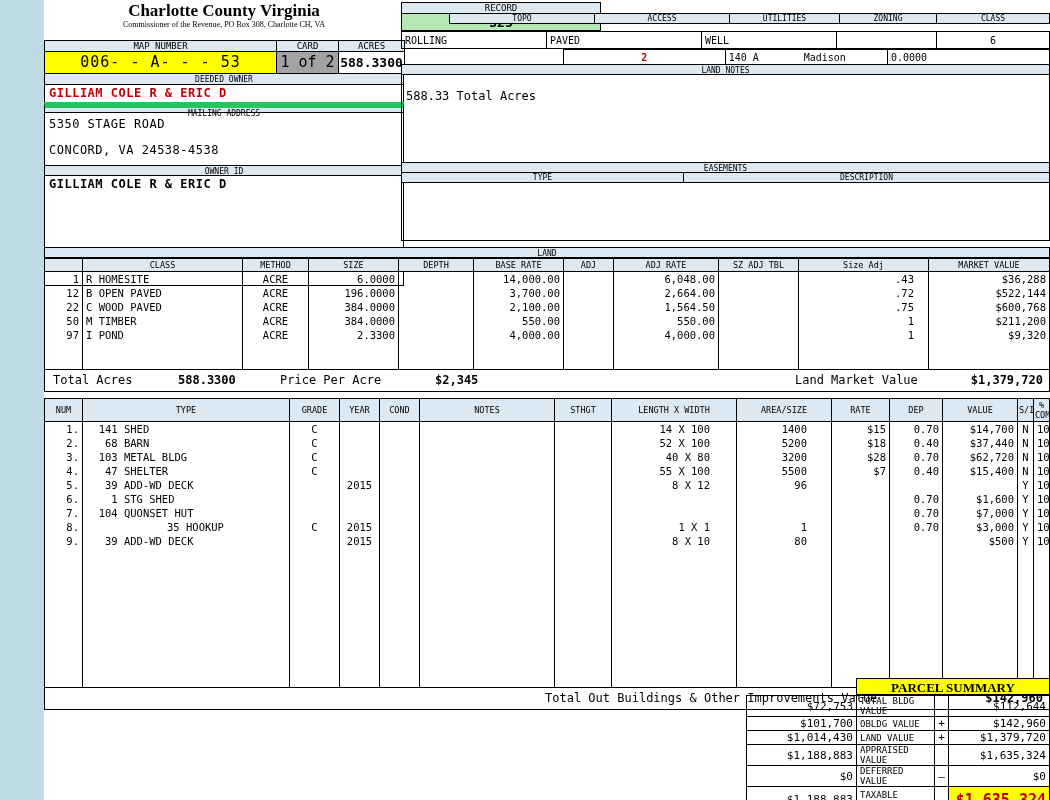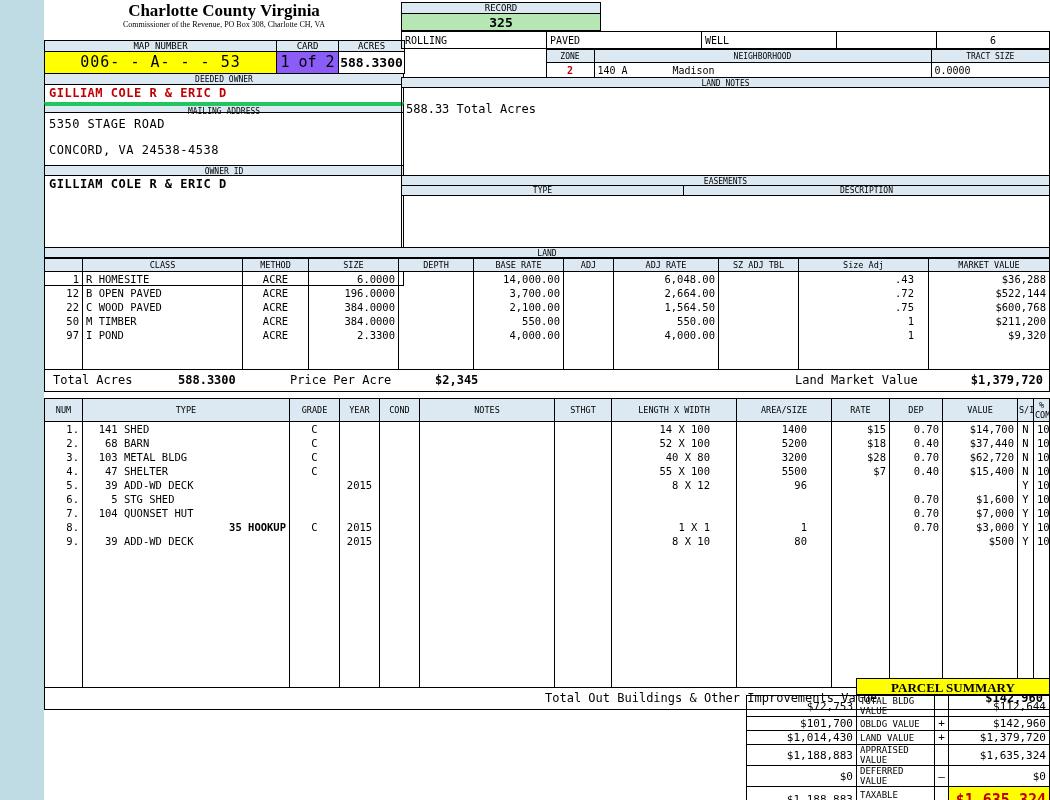--- a/index.html
+++ b/index.html
@@ -38,21 +38,21 @@
     font-family:"Liberation Serif", serif;
     font-size:17px; font-weight:bold; text-align:center; line-height:1.05;
   }
   .county-sub {
     font-family:"Liberation Serif", serif;
     font-size:8px; text-align:center; margin-bottom:11px;
   }
   .mapnum-tbl { width:360px; table-layout:fixed; }
   .mapnum-tbl td { border:1px solid #000; text-align:center; font-size:9px; background:#dce9f2; padding:0; height:11px;}
   .mapnum-tbl td.val { background:#ffff00; font-size:15px; height:22px; font-weight:normal; letter-spacing:1px;}
-  .mapnum-tbl td.val2 { background:#8b5cf6; font-size:15px; height:22px; color:#000;}
+  .mapnum-tbl td.val2 { background:#a3a3a3; font-size:15px; height:22px; color:#000;}
   .mapnum-tbl td.val3 { background:#ffffff; font-size:13px; height:22px; font-weight:bold;}
 
   .lbl-band { background:#dce9f2; border:1px solid #000; border-top:none; text-align:center; font-size:8px; height:11px; line-height:11px;}
   .val-row { border-left:1px solid #000; border-right:1px solid #000; height:17px; padding:1px 4px 0 4px; font-size:12px; letter-spacing:0.5px;}
   .red { color:#c00000; font-weight:bold; }
   .owner-box { border:1px solid #000; border-top:none; height:92px; }
 
   
   #topright { position:absolute; left:357px; top:2px; width:649px; }
   .rec-tbl { width:200px; table-layout:fixed; }
@@ -116,62 +116,67 @@
       <tr>
         <td class="val">006- - A-  -  - 53</td>
         <td class="val2">1 of 2</td>
         <td class="val3">588.3300</td>
       </tr>
     </tbody>
       </table>
 
     <div class="lbl-band">DEEDED OWNER</div>
     <div class="val-row red">GILLIAM COLE R &amp; ERIC D</div>
-    <div class="lbl-band" style="border-top:4px solid #22c55e">MAILING ADDRESS</div>
+    <div class="lbl-band" style="border-top:6px solid #22c55e">MAILING ADDRESS</div>
     <div class="val-row" style="height:26px;padding-top:4px">5350 STAGE ROAD</div>
     <div class="val-row" style="height:26px;padding-top:4px">CONCORD, VA 24538-4538</div>
     <div class="lbl-band" style="border-top:1px solid #000">OWNER ID</div>
     <div class="val-row" style="height:18px;font-weight:bold;">GILLIAM COLE R &amp; ERIC D</div>
     <div class="owner-box"></div>
   </div>
 
   <div id="topright">
     <div style="position:relative;height:30px;">
       <table class="rec-tbl" style="position:absolute;left:0;top:0;">
         <tbody>
             <tr>
               <td>RECORD</td>
             </tr>
         <tr>
               <td class="rv">325</td>
             </tr>
       </tbody>
         </table>
+      <table class="lp-tbl" style="position:absolute;left:48px;top:11px;width:601px;">
+        <tbody>
+            <tr>
+          <td class="h" style="width:145px">TOPO</td>
+          <td class="h" style="width:135px">ACCESS</td>
+          <td class="h" style="width:110px">UTILITIES</td>
+          <td class="h" style="width:97px">ZONING</td>
+          <td class="h">CLASS</td>
+        </tr>
+      </tbody>
+        </table>
     </div>
 
     <table class="lp-tbl" style="margin-top:-1px;">
       <tbody>
           <tr>
         <td style="width:145px;height:17px">ROLLING</td>
         <td style="width:155px;height:17px">PAVED</td>
         <td style="width:135px;height:17px">WELL</td>
         <td style="width:100px;height:17px"></td>
         <td class="c" style="height:17px">6</td>
       </tr>
     </tbody>
       </table>
 
     <table class="lp-tbl">
       <tbody>
-          <tr>
-        <td style="width:145px;border:none;"></td>
-        <td class="h" style="width:48px">ZONE</td>
-        <td class="h" style="width:337px">NEIGHBORHOOD</td>
-        <td class="h">TRACT SIZE</td>
-      </tr>
       <tr>
         <td style="border:none;"></td>
         <td class="c red" style="font-weight:bold;height:15px">2</td>
         <td style="height:15px">
           <span style="display:inline-block;width:75px">140 A</span><span>Madison</span>
         </td>
         <td style="height:15px">0.0000</td>
       </tr>
     </tbody>
       </table>
@@ -299,21 +304,21 @@
             <td style="width: 105px;">&nbsp;</td>
             <td style="width: 80px;">&nbsp;</td>
             <td style="width: 130px;">&nbsp;</td>
             <td>&nbsp;</td>
           </tr>
         </tbody>
     </table>
     <div class="tot-row">
       <span style="position:absolute;left:8px;top:3px">Total Acres</span>
       <span style="position:absolute;left:133px;top:3px;font-weight:bold">588.3300</span>
-      <span style="position:absolute;left:245px;top:3px">Price Per Acre</span>
+      <span style="position:absolute;left:235px;top:3px">Price Per Acre</span>
       <span style="position:absolute;left:390px;top:3px;font-weight:bold">$2,345</span>
       <span style="position:absolute;left:750px;top:3px">Land Market Value</span>
       <span style="position:absolute;right:6px;top:3px;font-weight:bold">$1,379,720</span>
     </div>
   </div>
 
   <div id="outb">
     <table class="ogrid">
       <thead>
         <tr>
@@ -409,21 +414,21 @@
             <td class="r" style="width: 125px; padding-right: 26px;">8 X 12</td>
             <td class="r" style="width: 95px; padding-right: 24px;">96</td>
             <td class="r" style="width: 58px;">&nbsp;</td>
             <td class="r" style="width: 53px;">&nbsp;</td>
             <td class="r" style="width: 75px;">&nbsp;</td>
             <td class="c" style="width: 16px;">Y</td>
             <td class="r">100%</td>
           </tr>
           <tr>
             <td class="r" style="width: 38px;">6.</td>
-            <td class="" style="width: 207px; text-align: left; white-space: pre;">    5 STG SHED</td>
+            <td class="" style="width: 207px; text-align: left; white-space: pre;">    1 STG SHED</td>
             <td class="c" style="width: 50px;">&nbsp;</td>
             <td class="c" style="width: 40px;">&nbsp;</td>
             <td class="c" style="width: 40px;">&nbsp;</td>
             <td class="c" style="width: 135px;">&nbsp;</td>
             <td class="c" style="width: 57px;">&nbsp;</td>
             <td class="r" style="width: 125px; padding-right: 26px;">&nbsp;</td>
             <td class="r" style="width: 95px; padding-right: 24px;">&nbsp;</td>
             <td class="r" style="width: 58px;">&nbsp;</td>
             <td class="r" style="width: 53px;">0.70</td>
             <td class="r" style="width: 75px;">$1,600</td>
@@ -441,21 +446,21 @@
             <td class="r" style="width: 125px; padding-right: 26px;">&nbsp;</td>
             <td class="r" style="width: 95px; padding-right: 24px;">&nbsp;</td>
             <td class="r" style="width: 58px;">&nbsp;</td>
             <td class="r" style="width: 53px;">0.70</td>
             <td class="r" style="width: 75px;">$7,000</td>
             <td class="c" style="width: 16px;">Y</td>
             <td class="r">100%</td>
           </tr>
           <tr>
             <td class="r" style="width: 38px;">8.</td>
-            <td class="" style="width: 207px; text-align: right; white-space: pre; font-weight: bold;">   35 HOOKUP</td>
+            <td class="" style="width: 207px; text-align: center; white-space: pre;">   35 HOOKUP</td>
             <td class="c" style="width: 50px;">C</td>
             <td class="c" style="width: 40px;">2015</td>
             <td class="c" style="width: 40px;">&nbsp;</td>
             <td class="c" style="width: 135px;">&nbsp;</td>
             <td class="c" style="width: 57px;">&nbsp;</td>
             <td class="r" style="width: 125px; padding-right: 26px;">1 X 1</td>
             <td class="r" style="width: 95px; padding-right: 24px;">1</td>
             <td class="r" style="width: 58px;">&nbsp;</td>
             <td class="r" style="width: 53px;">0.70</td>
             <td class="r" style="width: 75px;">$3,000</td>

